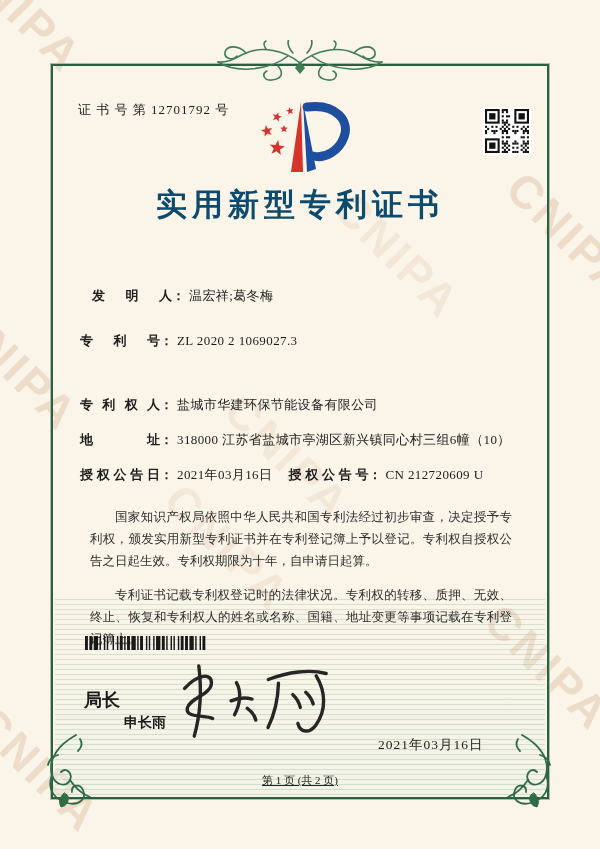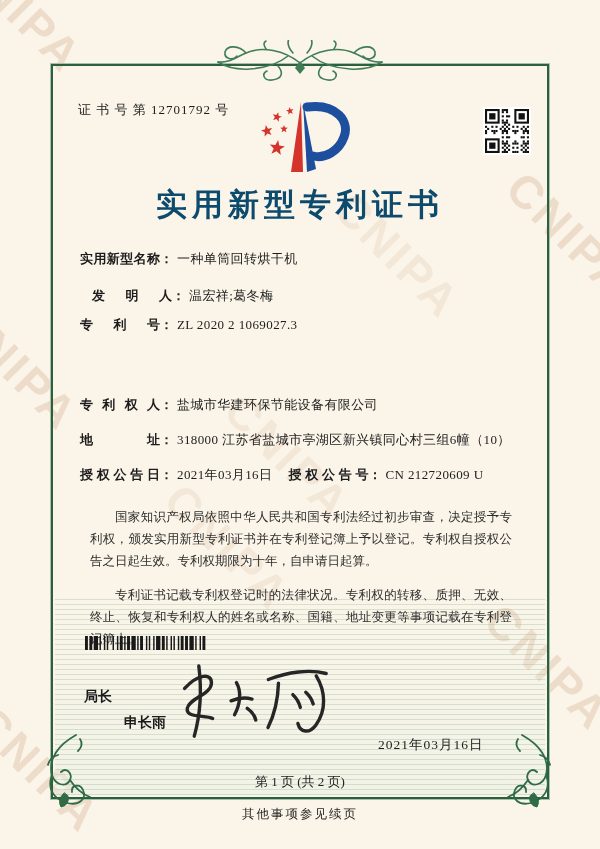--- a/index.html
+++ b/index.html
@@ -46,36 +46,36 @@
   .qr{position:absolute;left:483px;top:107px;z-index:3;background:#fff;padding:2px;}
   .title{
     position:absolute;left:0;top:184px;width:100%;z-index:3;text-align:center;
     font-size:31px;font-weight:700;letter-spacing:5px;color:#0c4a6e;
   }
   
   .field-row{position:absolute;left:80px;z-index:3;font-size:13px;color:#1c1c1c;white-space:nowrap;}
   .flabel{display:inline-block;width:80px;text-align:justify;text-align-last:justify;font-weight:600;}
   .fcolon{font-weight:600;}
   .fvalue{margin-left:4px;letter-spacing:0.4px;}
-  .r0{top:250px;} .r1{top:287px;margin-left:12px;} .r2{top:316px;} .r3{top:360px;} .r4{top:396px;} .r5{top:431px;}
+  .r0{top:250px;} .r1{top:287px;margin-left:12px;} .r2{top:332px;} .r3{top:360px;} .r4{top:396px;} .r5{top:431px;}
   .grant{top:466px;}
   .grant .second{margin-left:16px;}
   
   .body-text{
     position:absolute;left:78px;top:494px;width:446px;z-index:3;
     font-size:12.5px;line-height:1.76;text-align:justify;color:#2e2e2e;
   }
   .body-text p{margin:12px;text-indent:2em;}
   
   .barcode{position:absolute;left:85px;top:636px;z-index:3;}
-  .signer-title{position:absolute;left:84px;top:688px;z-index:3;font-family:"Liberation Sans","DejaVu Sans",sans-serif;font-weight:600;font-size:14px;color:#1b1b1b;}
+  .signer-title{position:absolute;left:84px;top:688px;z-index:3;font-family:"Liberation Sans","DejaVu Sans",sans-serif;font-weight:600;font-size:18px;color:#1b1b1b;}
   .signer-name{position:absolute;left:84px;top:714px;z-index:3;font-family:"Liberation Sans","DejaVu Sans",sans-serif;font-weight:600;font-size:14px;color:#1b1b1b;margin-left:40px;}
   .autograph{position:absolute;left:165px;top:656px;z-index:3;transform:rotate(-2deg);}
   .issue-date{position:absolute;left:378px;top:736px;z-index:3;font-size:13.5px;color:#1d1d1d;letter-spacing:1px;}
-  .page-number{position:absolute;left:0;top:773px;width:100%;z-index:3;text-align:center;font-size:13px;color:#222;}
+  .page-number{position:absolute;left:0;top:773px;width:100%;z-index:3;text-align:center;font-size:11px;color:#222;text-decoration:underline;}
   .continuation-note{position:absolute;left:0;top:806px;width:100%;z-index:3;text-align:center;font-size:12.5px;letter-spacing:2px;color:#1f1f1f;}
   svg{display:block;}
 </style>
 </head>
 <body>
 
 <div class="page">
 
   <div class="wm wm1">CNIPA</div>
   <div class="wm wm2">CNIPA</div>
@@ -243,23 +243,20 @@
       <rect x="14" y="0" width="7" height="7" fill="#111"></rect>
       <rect x="15" y="1" width="5" height="5" fill="#fff"></rect>
       <rect x="16" y="2" width="3" height="3" fill="#111"></rect>
       <rect x="0" y="14" width="7" height="7" fill="#111"></rect>
       <rect x="1" y="15" width="5" height="5" fill="#fff"></rect>
       <rect x="2" y="16" width="3" height="3" fill="#111"></rect>
     </svg>
 
   <div class="title">实用新型专利证书</div>
 
-  <div class="field-row r0">
-    <span class="flabel">实用新型名称</span><span class="fcolon">：</span><span class="fvalue">一种单筒回转烘干机</span>
-  </div>
   <div class="field-row r1">
     <span class="flabel">发明人</span><span class="fcolon">：</span><span class="fvalue">温宏祥;葛冬梅</span>
   </div>
   <div class="field-row r2">
     <span class="flabel">专利号</span><span class="fcolon">：</span><span class="fvalue">ZL 2020 2 1069027.3</span>
   </div>
   <div class="field-row r4">
     <span class="flabel">专利权人</span><span class="fcolon">：</span><span class="fvalue">盐城市华建环保节能设备有限公司</span>
   </div>
   <div class="field-row r5">
@@ -318,15 +315,14 @@
       <path d="M104,24 c20,-7 42,-9 58,-4"></path>
       <path d="M114,28 c-1,16 -5,31 -12,44"></path>
       <path d="M152,22 c9,16 9,35 -2,49 c-7,9 -16,7 -18,-2"></path>
       <path d="M128,40 c4,4 6,8 7,13"></path>
       <path d="M141,38 c4,4 6,8 7,12"></path>
     </g>
   </svg>
 
   <div class="issue-date">2021年03月16日</div>
   <div class="page-number">第 1 页 (共 2 页)</div>
-  <div class="continuation-note">其他事项参见续页</div>
 
 </div>
 
 </body></html>

